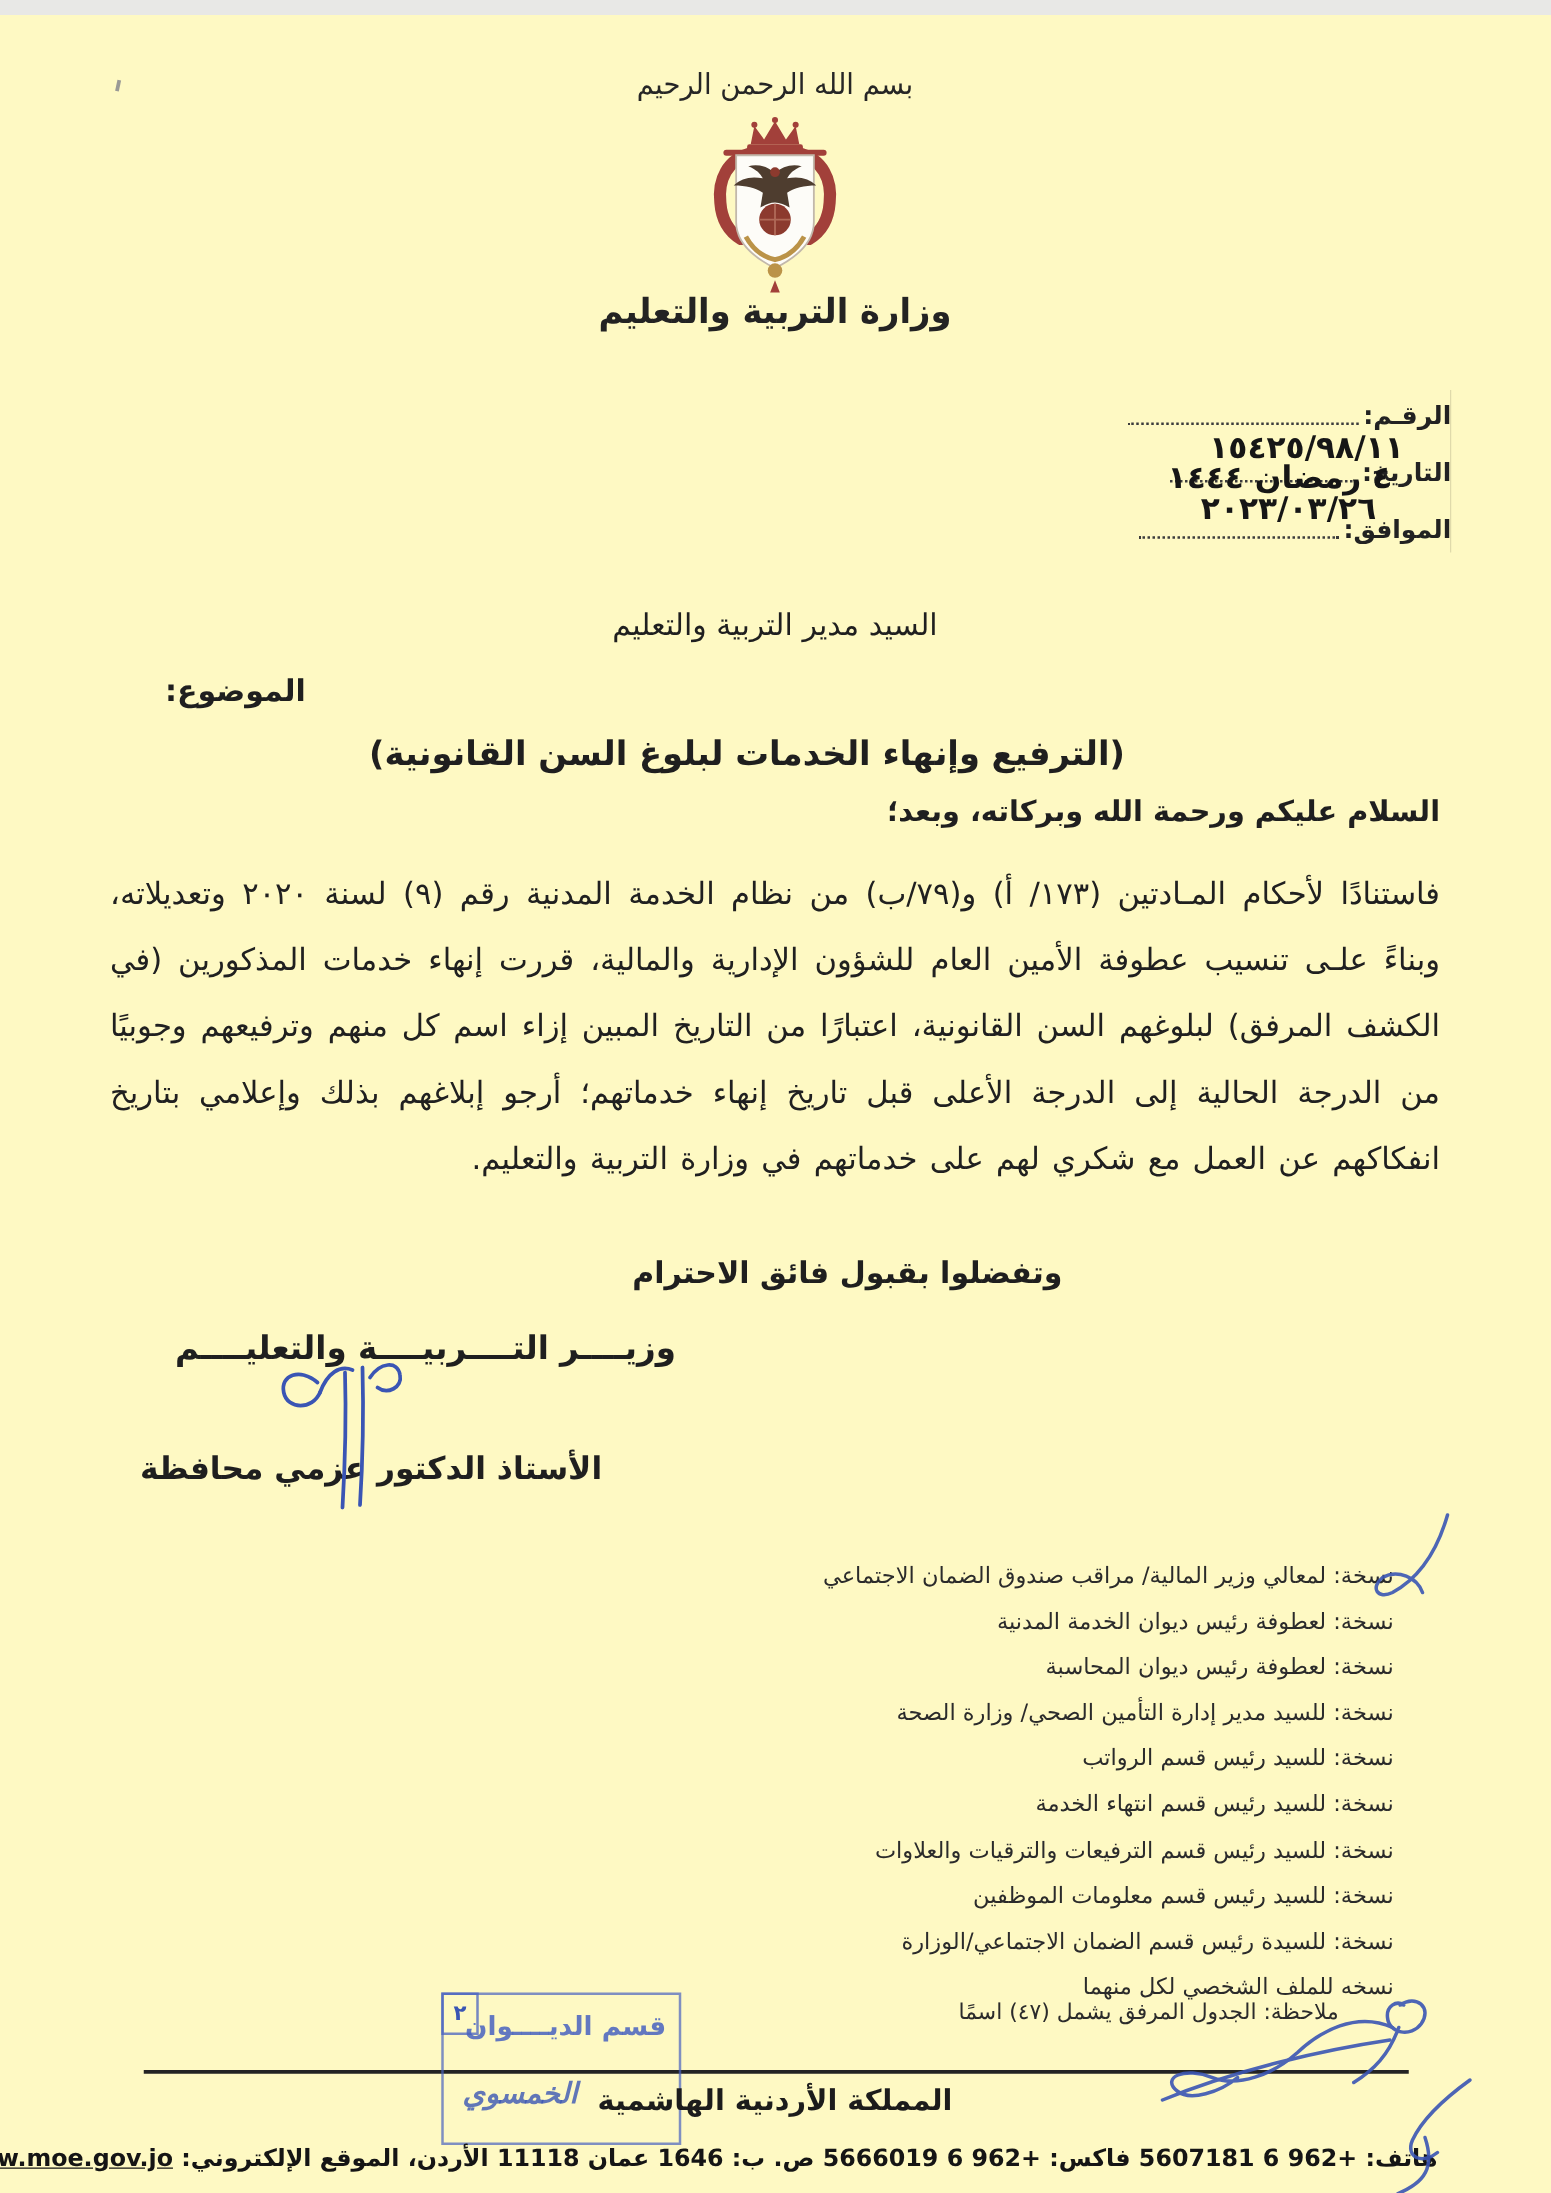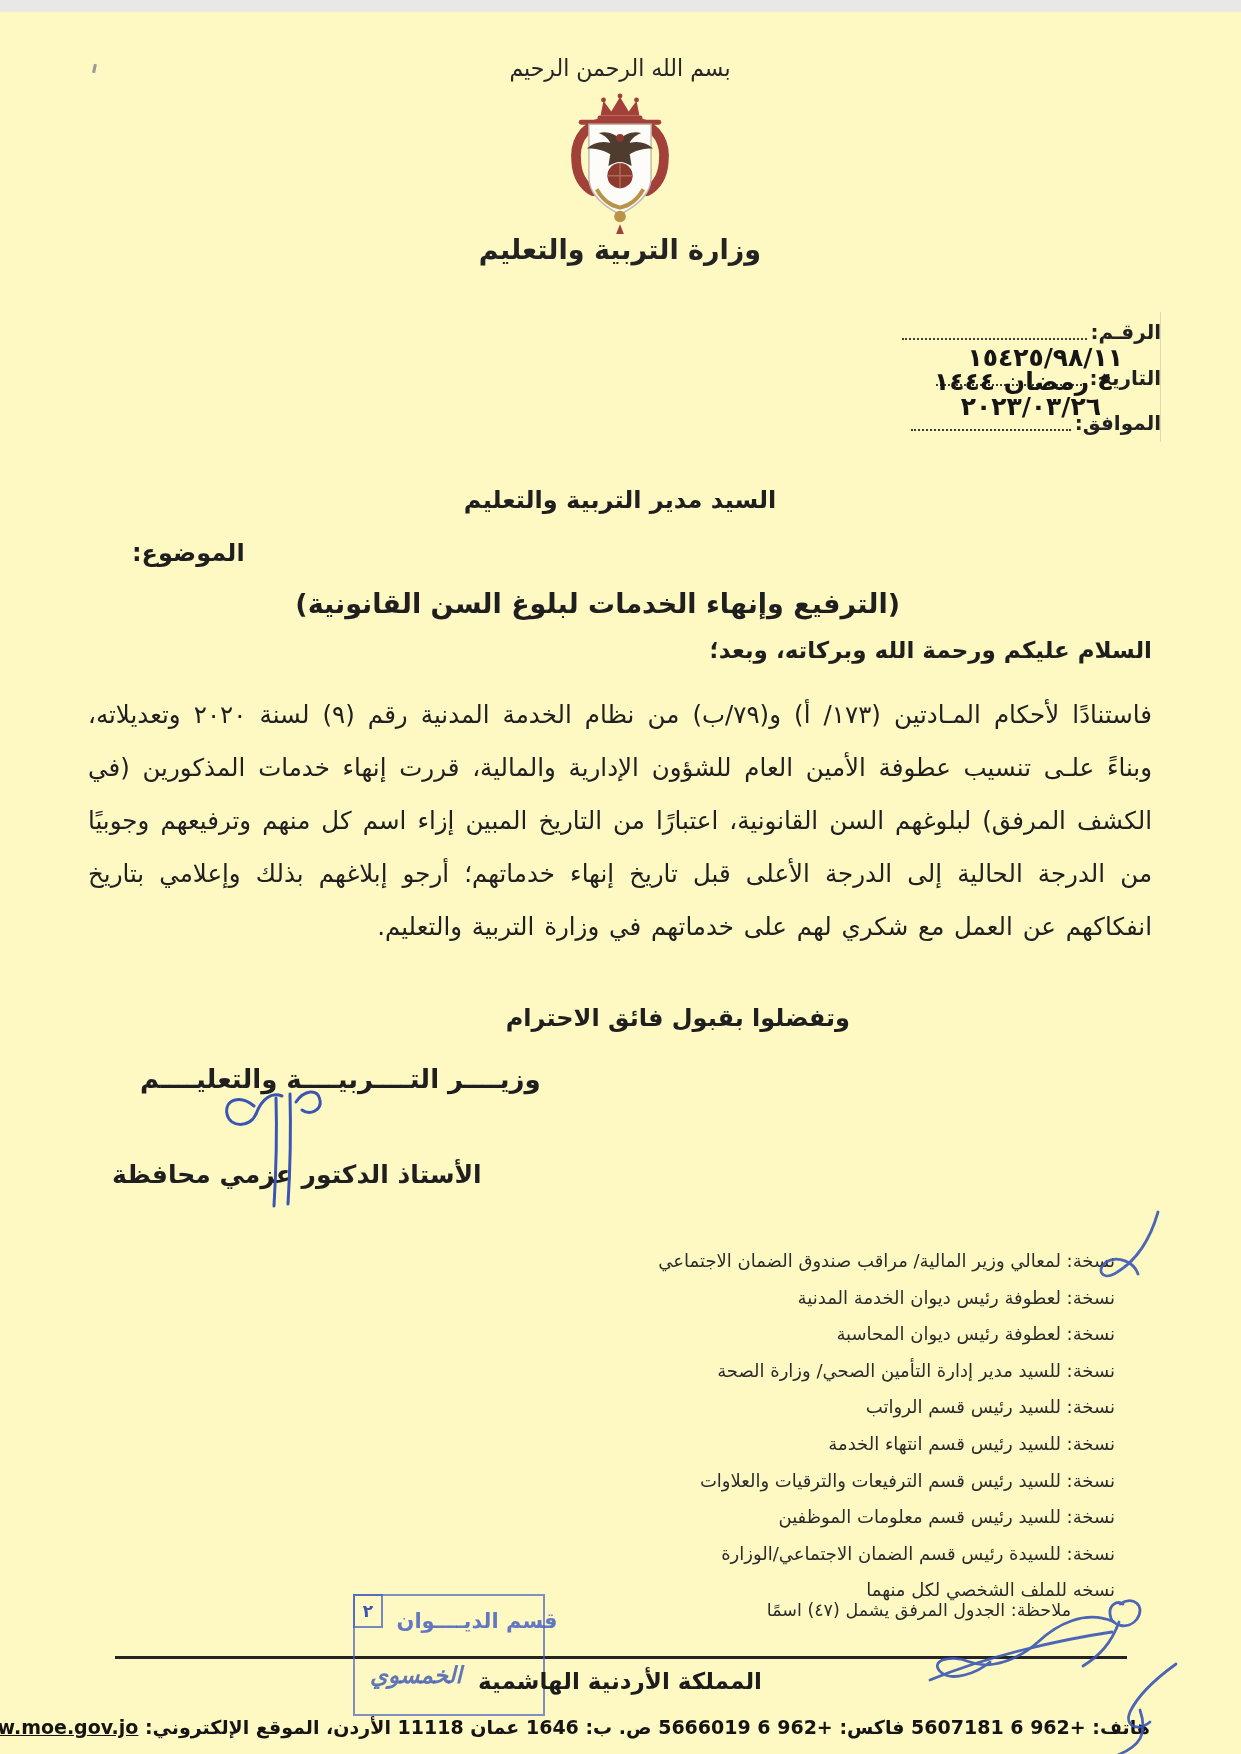--- a/index.html
+++ b/index.html
@@ -19,21 +19,21 @@
   
   .ref-row{right:80px; display:flex; direction:rtl; align-items:flex-end; color:#222;}
   .ref-label{font-weight:bold; font-size:20px; white-space:nowrap;}
   .dots{display:inline-block; height:20px; border-bottom:2.5px dotted #3c3c3c; margin:0 4px 4px 0;}
   .ref-value{font-weight:bold; font-size:25px; color:#161616; white-space:nowrap; direction:rtl;}
   .row1{top:306px;} .row2{top:352px;text-align:right;} .row3{top:397px;}
   .val1{right:118px; top:331px;}
   .val2{right:128px; top:355px;}
   .val3{right:140px; top:380px;}
   
-  .recipient{left:400px; top:474px; width:440px; text-align:center; font-weight:bold; font-size:24px;}
+  .recipient{left:400px; top:474px; width:440px; text-align:center; font-weight:normal; font-size:24px;}
   .subject-label{left:132px; top:527px; font-weight:bold; font-size:24px;}
   .subject{left:138px; top:576px; width:762px; text-align:right; direction:rtl;
     font-weight:bold; font-size:27px;}
   .greeting{left:88px; top:625px; width:1064px; text-align:right; direction:rtl;
     font-weight:bold; font-size:23px;}
   .body-par{left:88px; top:676px; width:1064px; margin:0; direction:rtl;
     font-size:24.5px; line-height:53px; text-align:justify; text-align-last:right;
     word-spacing:2px; color:#202020;}
   .closing{left:430px; top:992px; width:420px; font-weight:bold; font-size:24px;}
   .minister-title{left:140px; top:1052px; font-weight:bold; font-size:26px; white-space:nowrap;}
@@ -44,21 +44,21 @@
     font-size:18px; color:#2b2b2b;}
   .cc div{line-height:36.6px; white-space:nowrap;}
   .cc-note{right:170px; top:1588px; direction:rtl; font-size:17.5px; color:#2b2b2b; white-space:nowrap;}
   
   .rule{left:115px; top:1644px; width:1012px; height:3px; background:#242424;}
   .stamp{left:353px; top:1582px; width:188px; height:118px;
     border:2px solid rgba(72,98,192,.7); background:transparent;}
   .stamp-num{position:absolute; left:-2px; top:-2px; width:26px; height:30px;
     border:2px solid rgba(72,98,192,.75); text-align:center; line-height:30px;
     font-weight:bold; font-size:17px; color:#3a55b4;}
-  .stamp-dept{left:372px; top:1597px; width:210px; direction:rtl; text-align:center;
+  .stamp-dept{left:372px; top:1597px; width:210px; direction:rtl; text-align:left;
     font-weight:bold; font-size:21px; color:rgba(72,98,192,.85); white-space:nowrap;}
   .stamp-clerk{left:370px; top:1650px; width:170px; direction:rtl; text-align:left;
     font-style:italic; font-weight:bold; font-size:23px; color:rgba(58,85,180,.8); white-space:nowrap;}
   .kingdom{left:470px; top:1656px; width:300px; text-align:center; font-weight:bold;
     font-size:23px; color:#1c1c1c;}
   .contact{left:90px; top:1704px; width:1060px; text-align:center; direction:rtl;
     font-weight:bold; font-size:19px; color:#151515; white-space:nowrap;}
   .website{font-weight:bold; text-decoration:underline;}
   .edge-line{left:1160px; top:300px; width:1px; height:130px; background:rgba(0,0,0,.12);}
   .tick{left:93px; top:52px; width:3px; height:9px; background:#9a9a96; transform:rotate(12deg);}

